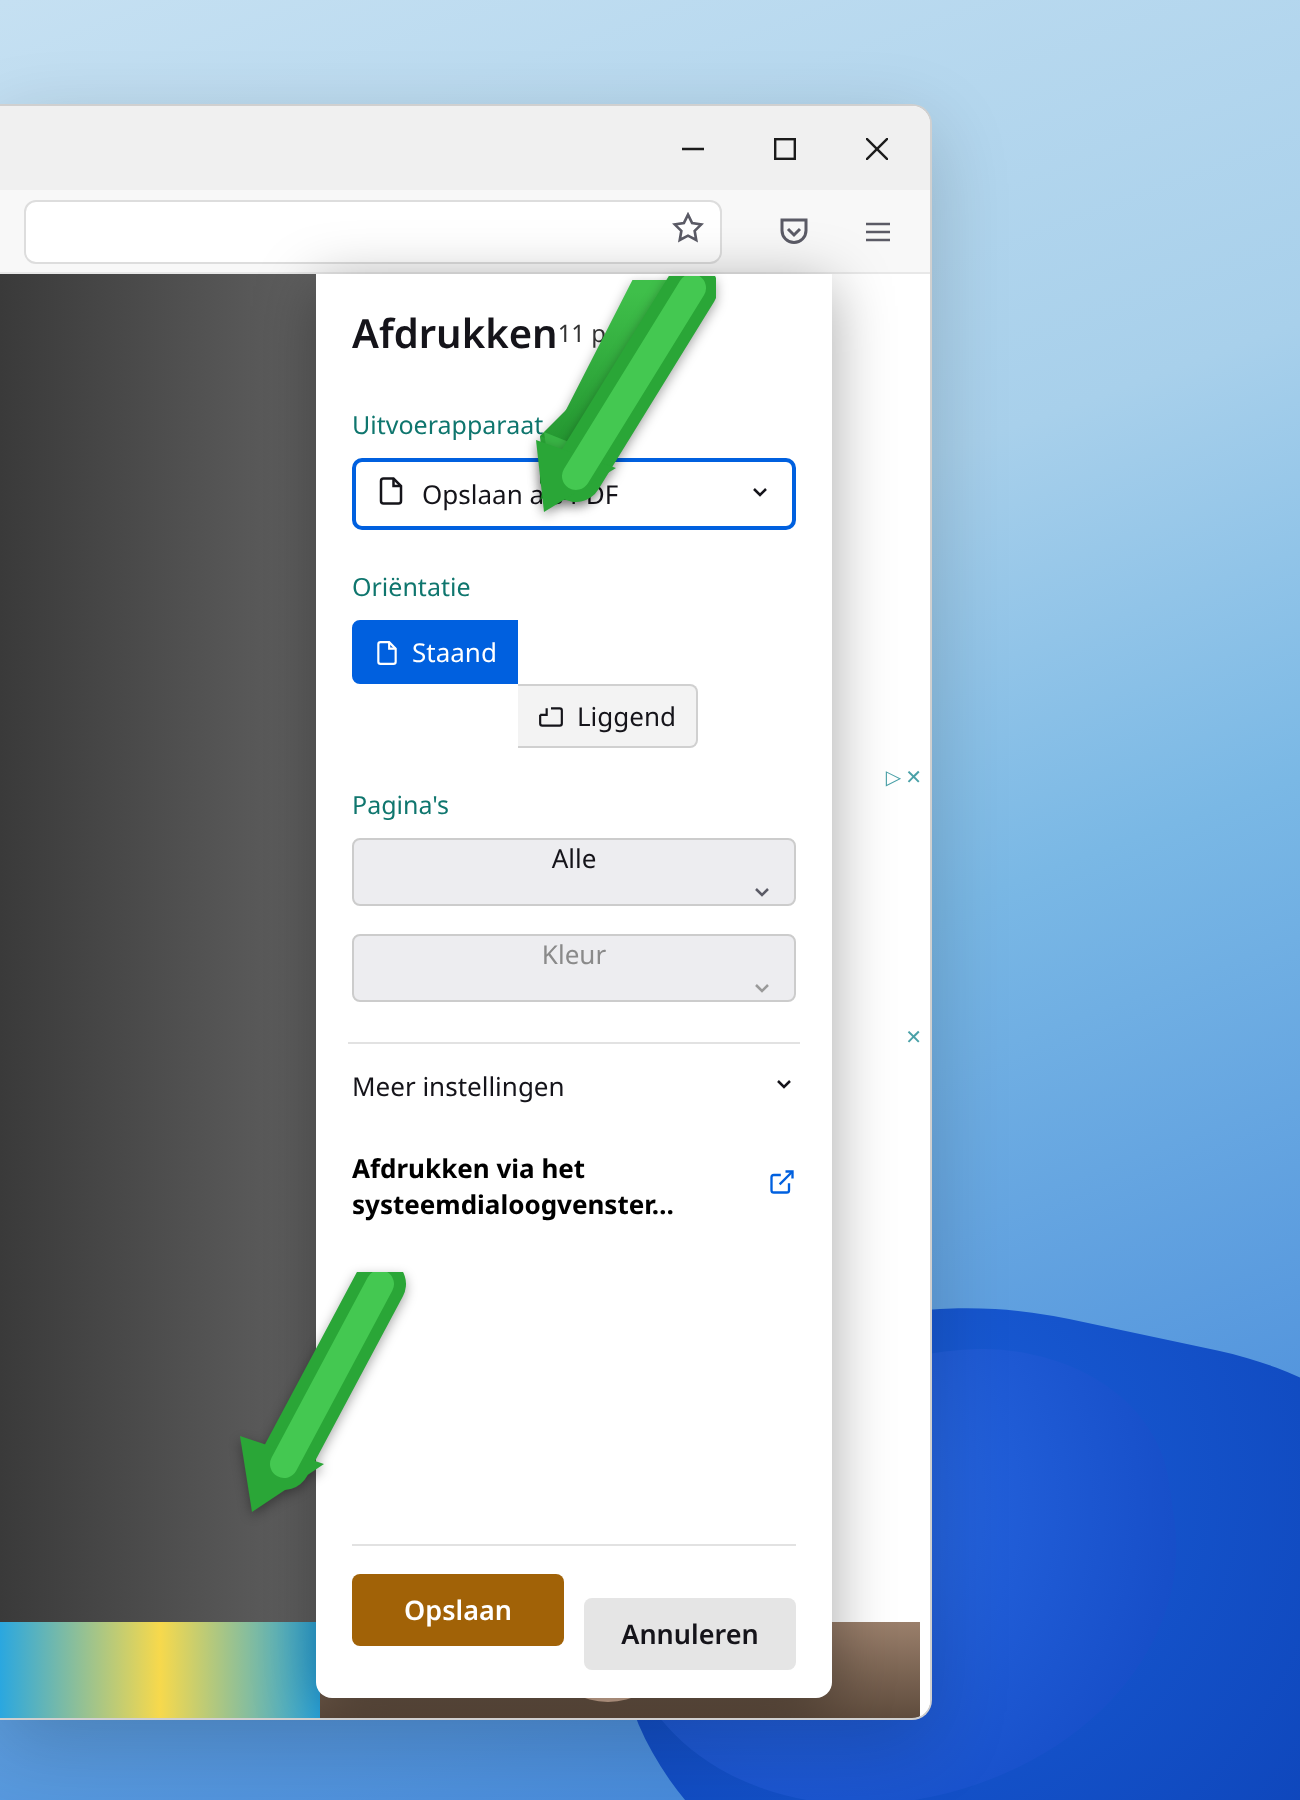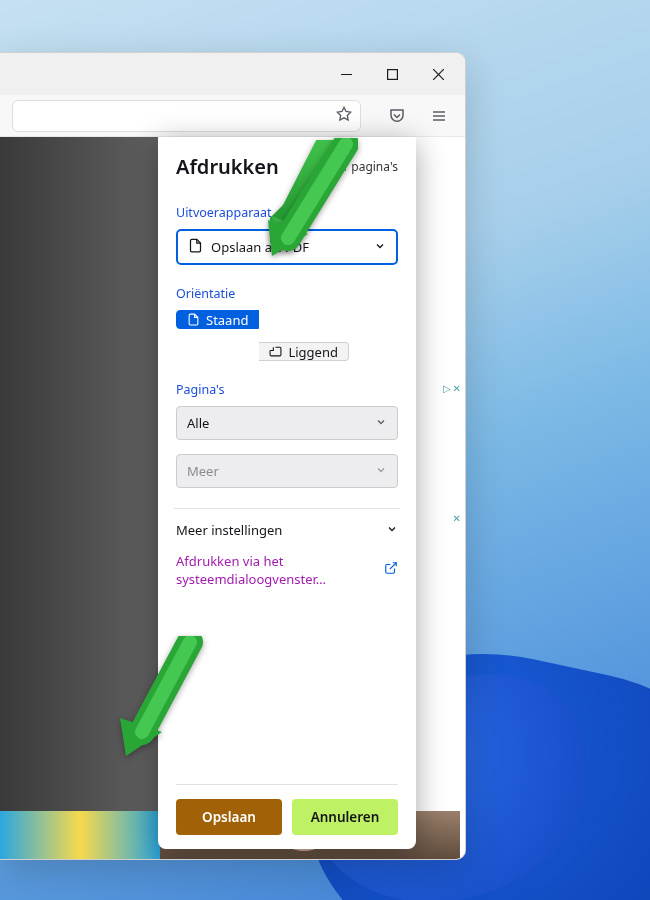--- a/index.html
+++ b/index.html
@@ -76,66 +76,66 @@
   .dialog {
     position:absolute; left:158px; top:0;
     width:258px; height:712px;
     background:#fff;
     border-radius:0 0 8px 8px;
     box-shadow:0 6px 30px rgba(0,0,0,0.35);
     padding:16px 18px 14px 18px;
     display:flex; flex-direction:column;
     font-size:13px; color:#15141a;
   }
-  .dlg-head { display:flex; justify-content:space-between; align-items:center; margin-bottom:18px; }
+  .dlg-head { display:flex; justify-content:flex-start; align-items:center; margin-bottom:18px; }
   .dlg-head h2 { font-size:20px; font-weight:600; }
   .pages { font-size:12px; color:#333; }
 
-  .section-label { font-size:12.5px; color:#1d4ed8; margin-bottom:8px; margin-top:6px; }
+  .section-label { font-size:12.5px; color:#0f766e; margin-bottom:8px; margin-top:6px; }
 
   .dropdown {
     width:100%; height:36px;
     border:2px solid #0060df; border-radius:5px;
     display:flex; align-items:center; padding:0 10px;
     background:#fff; gap:8px;
     margin-bottom:14px;
   }
   .dropdown .chev { margin-left:auto; }
 
   .orient-row { display:flex; gap:0; margin-bottom:14px; }
   .orient-btn {
-    height:19px; padding:0 10px;
+    height:32px; padding:0 10px;
     display:flex; align-items:center; gap:6px;
     border:1px solid #d0d0d0; font-size:13px;
     background:#f3f3f3;
   }
   .orient-btn.active { background:#0060df; color:#fff; border-color:#0060df; border-radius:4px 0 0 4px; }
   .orient-btn:last-child { border-radius:0 4px 4px 0; border-left:none;margin-top:32px; }
 
   .select {
     width:100%; height:34px;
     border:1px solid #ccc; border-radius:4px;
     background:#ededf0; display:flex; align-items:center;
-    padding:0 10px; margin-bottom:14px;
+    padding:0 10px; margin-bottom:14px;flex-direction:column;
   }
   .select.disabled { color:#8a8a8a; }
   .select .chev { margin-left:auto; }
 
   .divider { border:none; border-top:1px solid #e2e2e2; margin:6px -2px 12px -2px; }
 
-  .more-row { display:flex; justify-content:space-between; align-items:center; margin-bottom:14px; cursor:pointer; }
+  .more-row { display:flex; justify-content:space-between; align-items:center; margin-bottom:24px; cursor:pointer; }
   .link-row { display:flex; justify-content:space-between; align-items:center; color:#0060df; font-size:13px; margin-bottom:18px; line-height:1.35; }
-  .link-row a { color:#a21caf; text-decoration:none; max-width:170px; }
+  .link-row a { color:#000000; text-decoration:none; max-width:170px;font-weight:bold; }
 
   .spacer { flex:1; }
 
   .footer { border-top:1px solid #e2e2e2; padding-top:14px; display:flex; gap:10px; }
   .btn { flex:1; height:36px; border-radius:4px; font-size:13.5px; font-weight:600; display:flex; align-items:center; justify-content:center; }
   .btn-primary { background:#a16207; color:#fff; }
-  .btn-secondary { background:#bef264; color:#15141a; }
+  .btn-secondary { background:#e5e5e5; color:#15141a;margin-top:12px; }
 
   
   .arrow { position:absolute; pointer-events:none; }
   .arrow svg { filter:drop-shadow(0 2px 3px rgba(0,0,0,0.35)); }
 </style>
 </head>
 <body>
 
 <div class="bg-wave"></div>
 
@@ -242,21 +242,21 @@
       <div class="select">
         <span>Alle</span>
         <span class="chev">
           <svg width="12" height="12" viewBox="0 0 24 24" fill="none" stroke="#5b5b66" stroke-width="2.5">
               <polyline points="6 9 12 15 18 9"></polyline>
             </svg>
         </span>
       </div>
 
       <div class="select disabled">
-        <span>Meer</span>
+        <span>Kleur</span>
         <span class="chev">
           <svg width="12" height="12" viewBox="0 0 24 24" fill="none" stroke="#9a9a9a" stroke-width="2.5">
               <polyline points="6 9 12 15 18 9"></polyline>
             </svg>
         </span>
       </div>
 
       <hr class="divider">
 
       <div class="more-row">

